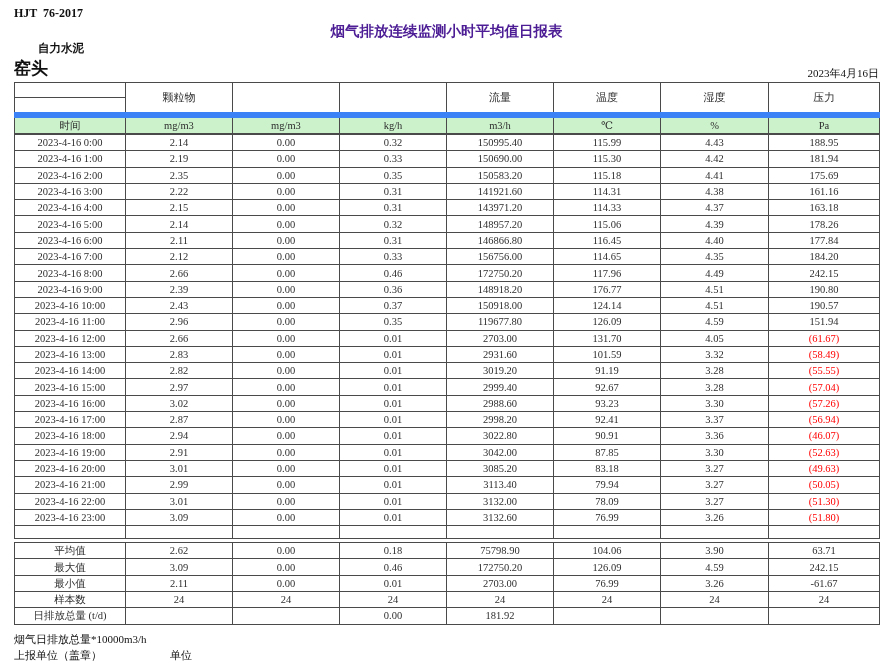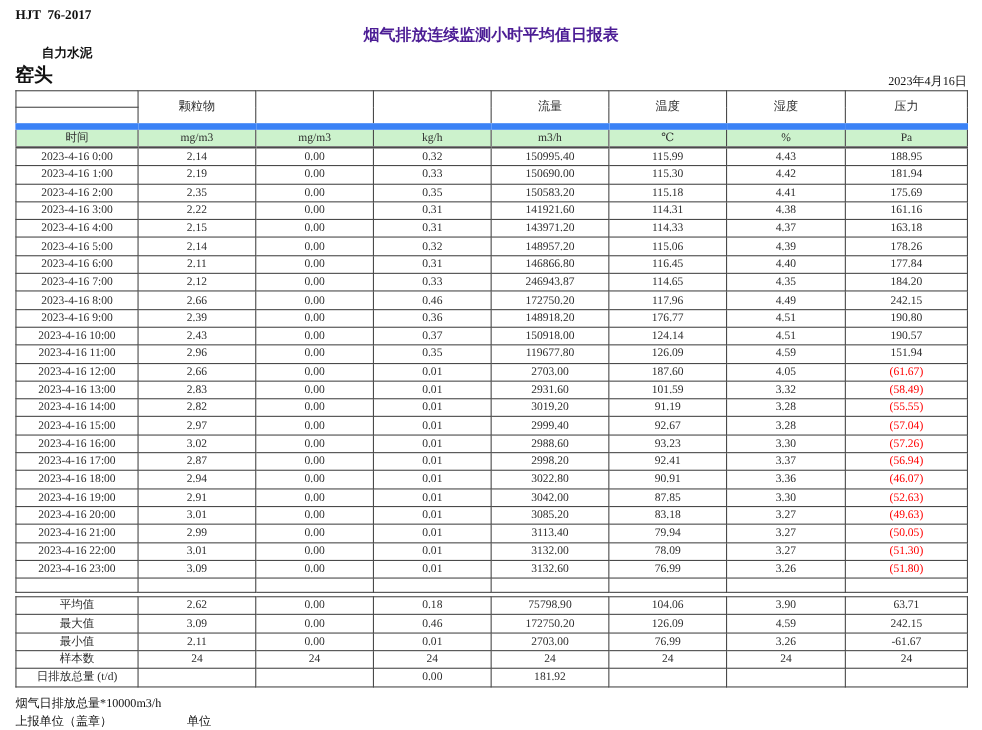--- a/index.html
+++ b/index.html
@@ -150,21 +150,21 @@
             <td>146866.80</td>
             <td>116.45</td>
             <td>4.40</td>
             <td>177.84</td>
           </tr>
           <tr class="data">
             <td>2023-4-16 7:00</td>
             <td>2.12</td>
             <td>0.00</td>
             <td>0.33</td>
-            <td>246943.87</td>
+            <td>156756.00</td>
             <td>114.65</td>
             <td>4.35</td>
             <td>184.20</td>
           </tr>
           <tr class="data">
             <td>2023-4-16 8:00</td>
             <td>2.66</td>
             <td>0.00</td>
             <td>0.46</td>
             <td>172750.20</td>
@@ -201,21 +201,21 @@
             <td>126.09</td>
             <td>4.59</td>
             <td>151.94</td>
           </tr>
           <tr class="data">
             <td>2023-4-16 12:00</td>
             <td>2.66</td>
             <td>0.00</td>
             <td>0.01</td>
             <td>2703.00</td>
-            <td>187.60</td>
+            <td>131.70</td>
             <td>4.05</td>
             <td class="red">(61.67)</td>
           </tr>
           <tr class="data">
             <td>2023-4-16 13:00</td>
             <td>2.83</td>
             <td>0.00</td>
             <td>0.01</td>
             <td>2931.60</td>
             <td>101.59</td>

